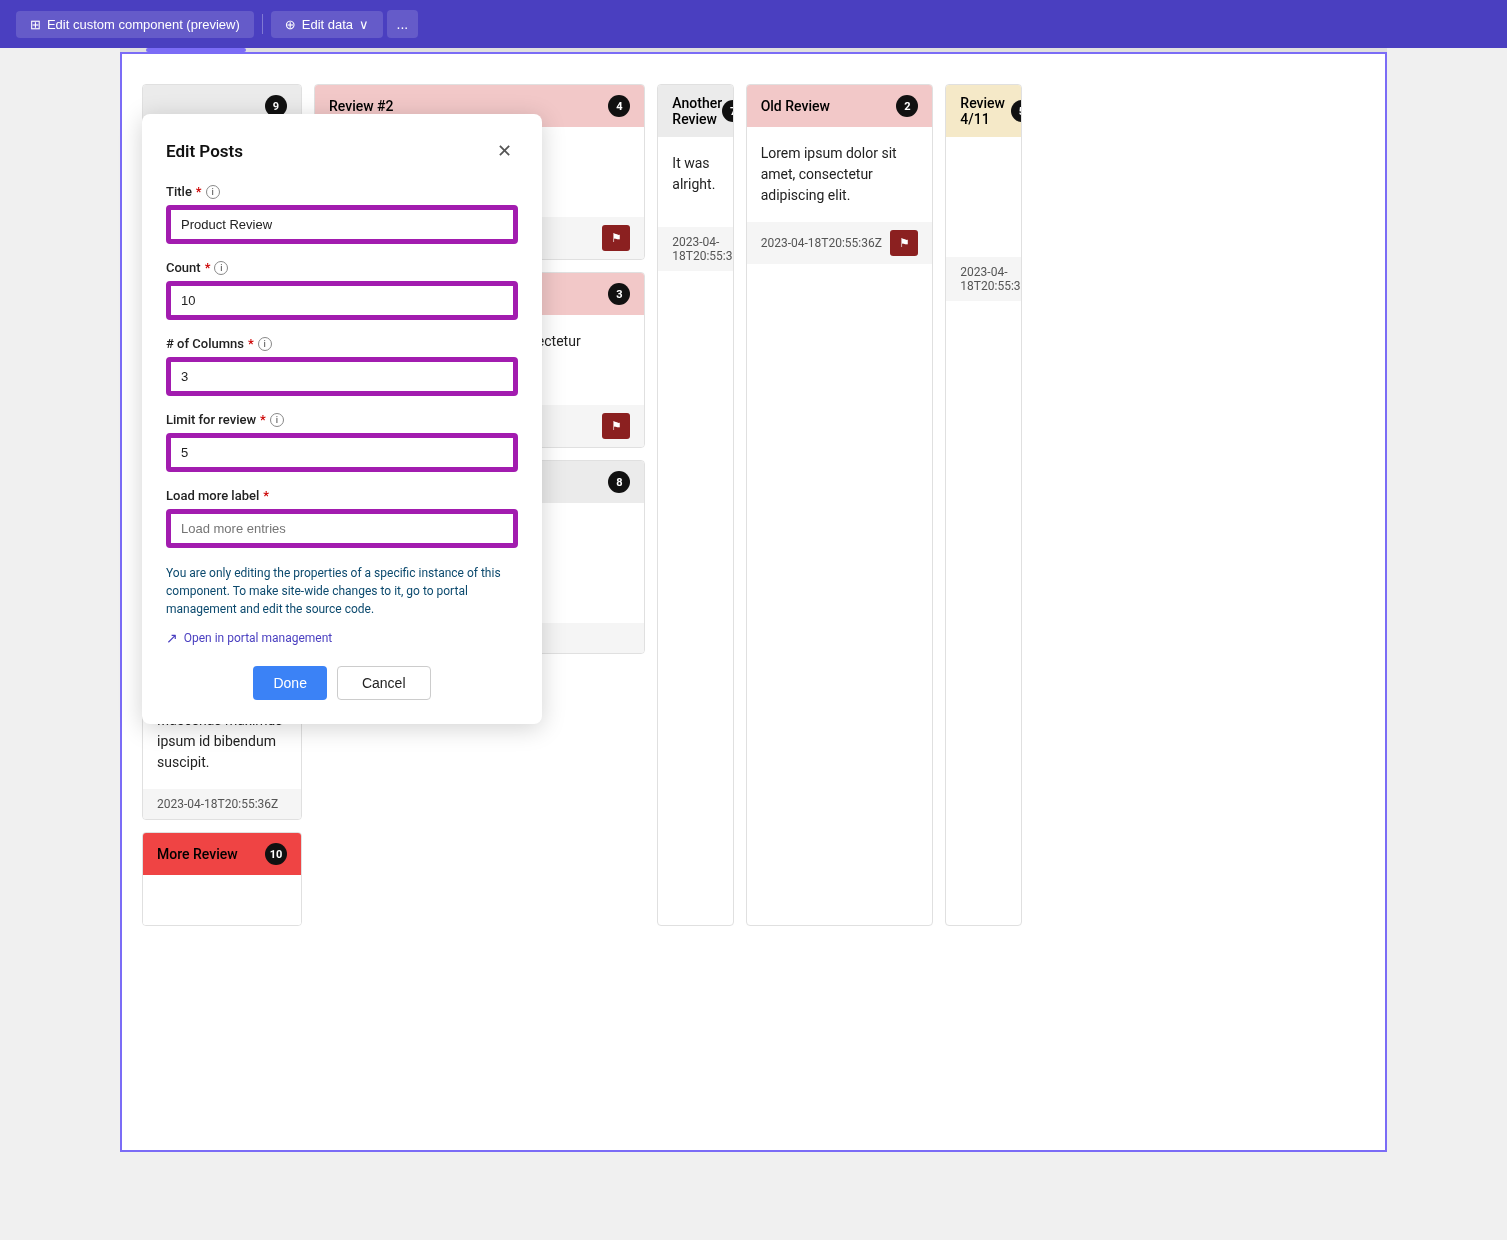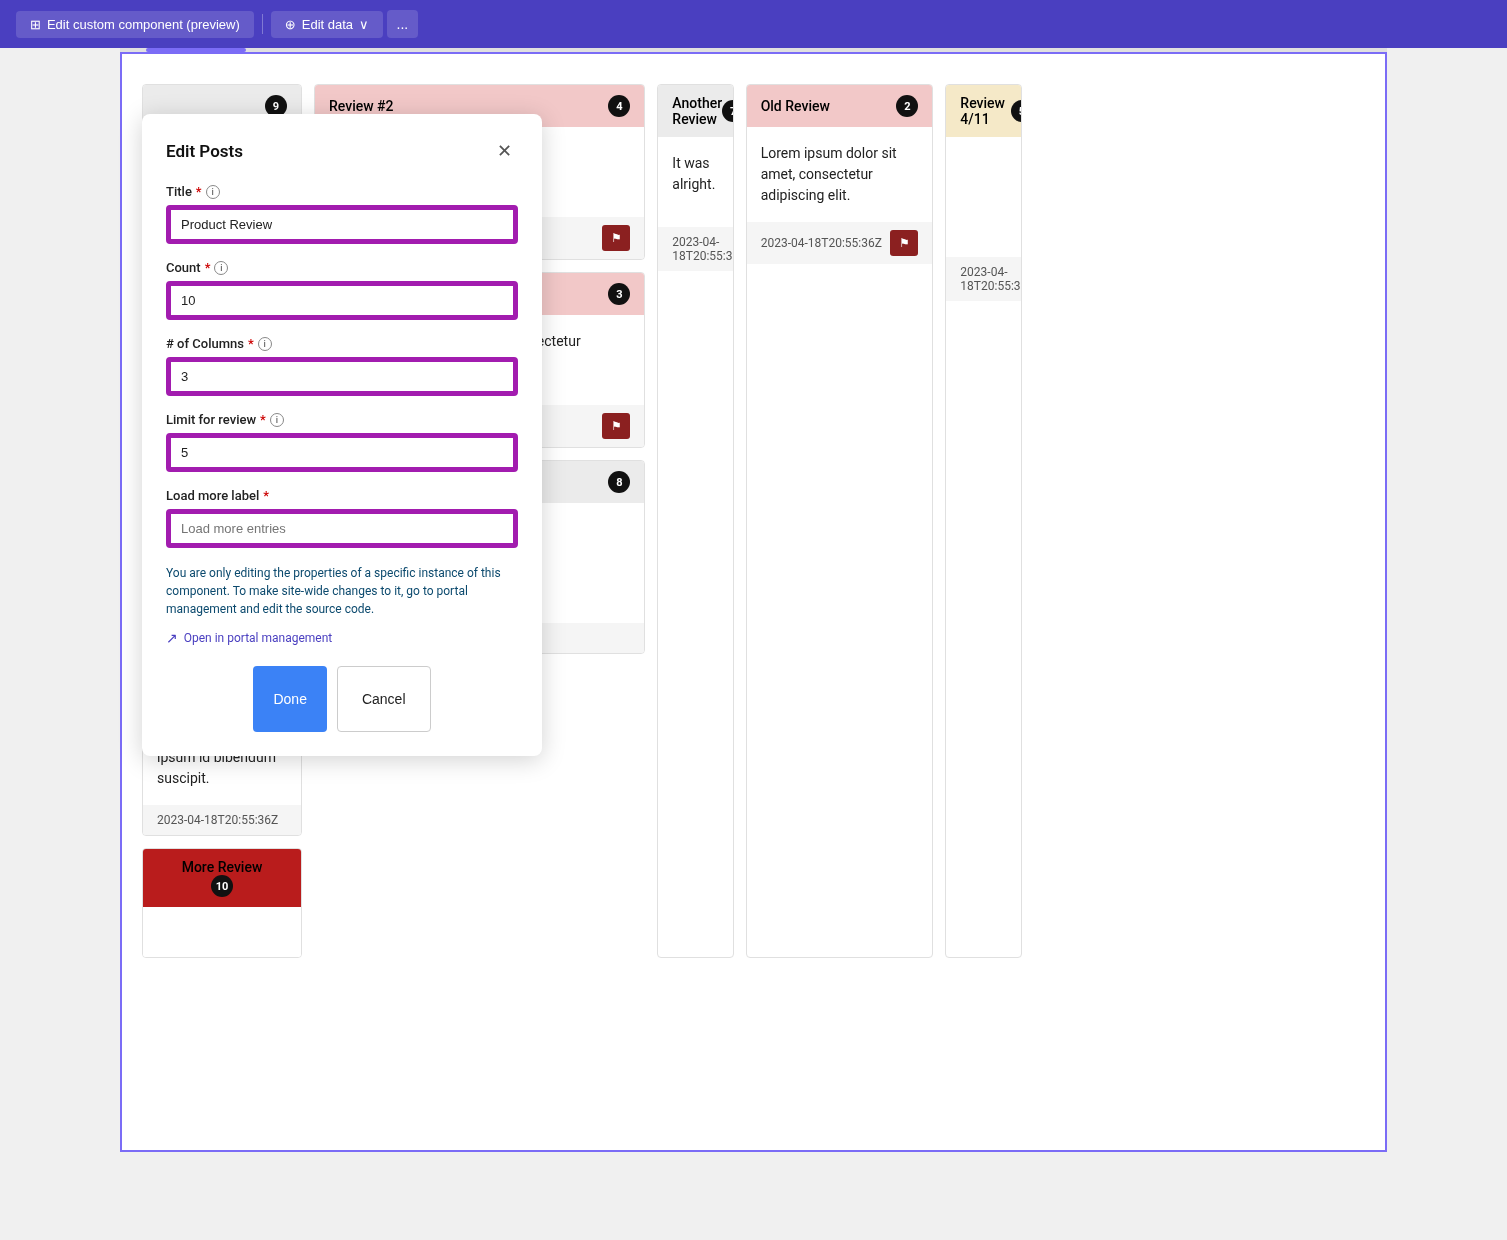--- a/index.html
+++ b/index.html
@@ -58,21 +58,21 @@
       display: flex;
       justify-content: space-between;
       align-items: center;
       padding: 10px 14px;
       font-size: 14px;
       font-weight: 500;
     }
 
     .post-card-header.pink { background: #f2c8c8; }
     .post-card-header.gray { background: #ebebeb; }
-    .post-card-header.green { background: #b91c1c; flex-direction: column; }
+    .post-card-header.green { background: #ef4444; }
     .post-card-header.yellow { background: #f5e9c8; gap: 6px; }
 
     .badge {
       background: #111;
       color: #fff;
       border-radius: 50%;
       width: 22px;
       height: 22px;
       display: flex;
       align-items: center;
@@ -229,21 +229,21 @@
       font-size: 14px;
       font-weight: 500;
       cursor: pointer;
     }
 
     .btn-cancel {
       background: #fff;
       color: #222;
       border: 1px solid #ccc;
       border-radius: 4px;
-      padding: 24px 24px;
+      padding: 8px 24px;
       font-size: 14px;
       cursor: pointer;
     }
   </style>
 </head>
 <body>
 
 <div class="toolbar">
   <button class="toolbar-btn">
     <span>⊞</span>

